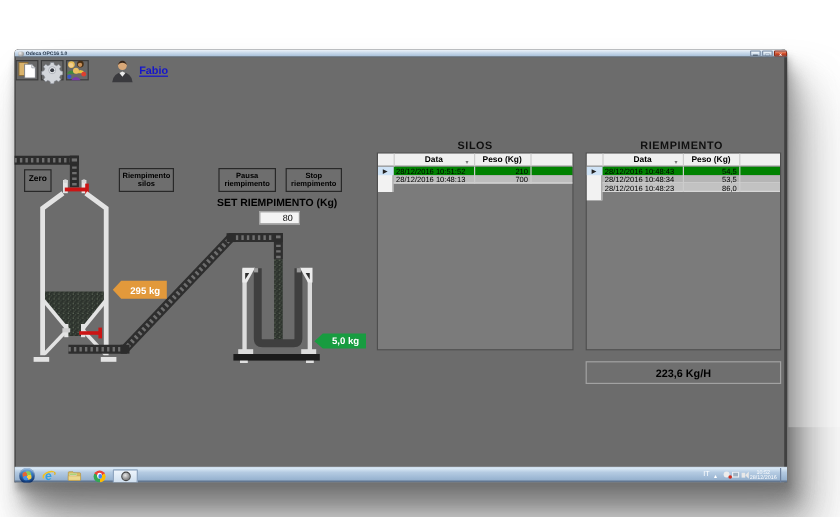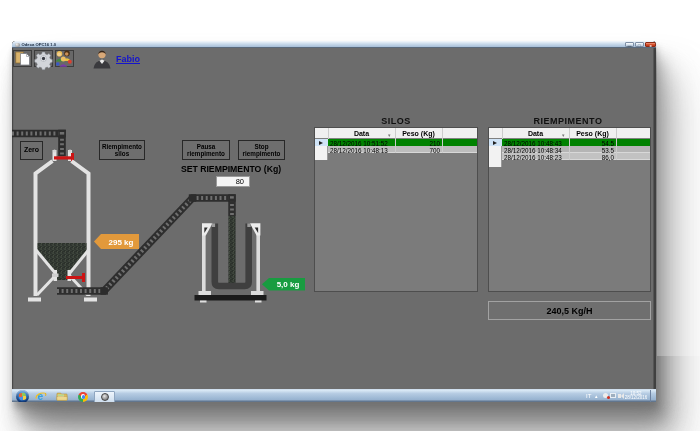--- a/index.html
+++ b/index.html
@@ -271,21 +271,21 @@
           <div class="val">53,5</div>
     </div>
     <div class="row" style="top:25px; height:7px; background:#c2c2c2; border-bottom:1px solid #d8d8d8;">
       <div class="date">28/12/2016 10:48:23</div>
           <div class="val">86,0</div>
     </div>
     <div class="arrow"></div>
     <div class="vline" style="left:80px; top:11px; height:21px;"></div>
     <div class="vline" style="left:127px; top:11px; height:21px;"></div>
   </div>
-  <div class="kgh" style="left:476px; width:163px;">240,5 Kg/H</div>
+  <div class="kgh" style="left:476px; width:163px;">223,6 Kg/H</div>
 
   <div id="taskbar">
     <div id="orb">
           <div class="flag"></div>
         </div>
 
     <svg class="tbicon" style="left:23px; top:0.5px;" width="14" height="12" viewBox="0 0 14 12">
       <text x="3" y="10" font-family="Liberation Sans, sans-serif" font-size="12" font-weight="bold" fill="#35a0e0">e</text>
       <path d="M 1.5 8.5 Q 0.5 5.5 4 3.5 Q 8 1.2 11.5 2.2" fill="none" stroke="#f0c020" stroke-width="1.4"></path>
       <path d="M 11.8 2.3 Q 13.4 3 12.2 5" fill="none" stroke="#e8b010" stroke-width="1.2"></path>

